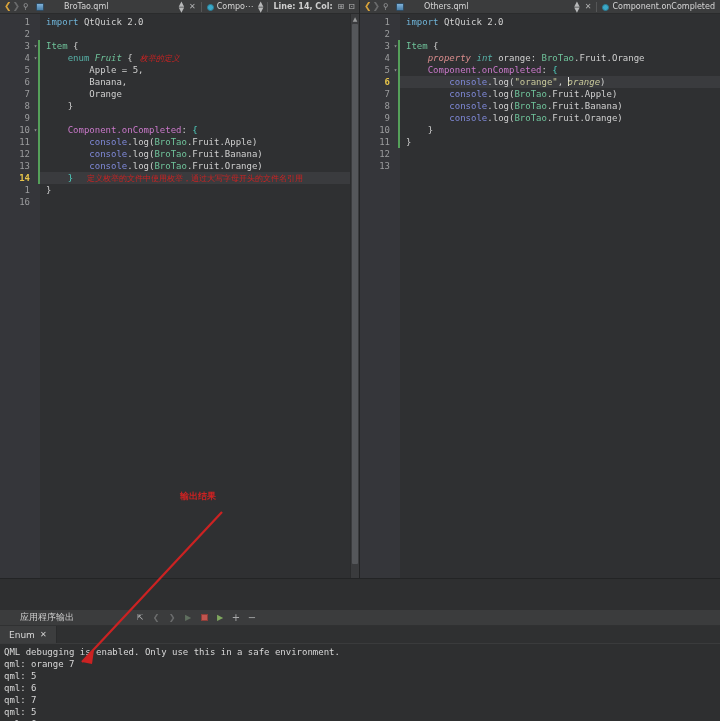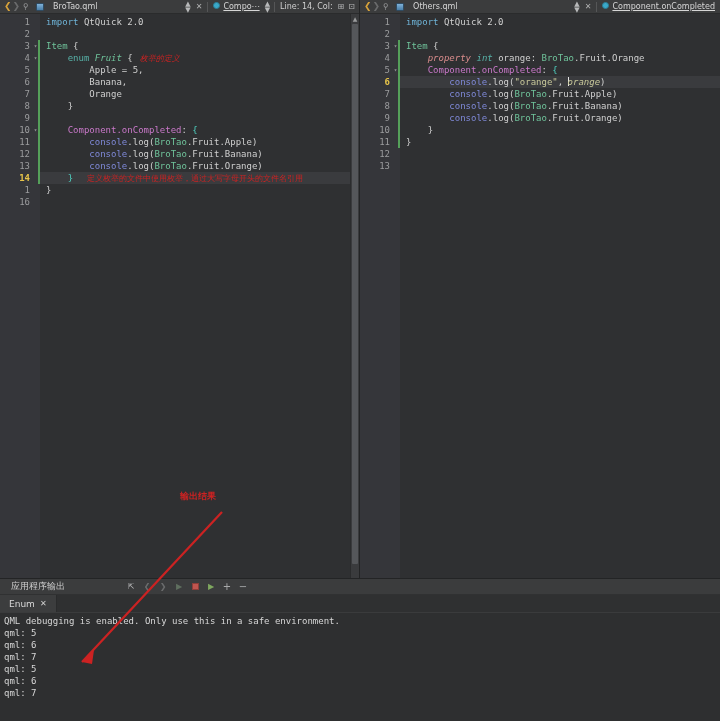--- a/index.html
+++ b/index.html
@@ -56,52 +56,51 @@
   }
   .chev { font-size: 9px; line-height: 1; }
   .chev-back { color: #d8a33a; }
   .chev-fwd  { color: #6a6b6c; }
   .hdr-icon-sm {
     width: 9px; height: 9px;
     display: inline-flex; align-items: center; justify-content: center;
     color: #9a9b9c; font-size: 8px;
   }
   .file-chip {
-    display: flex; align-items: center; gap: 9px;
+    display: flex; align-items: center; gap: 20px;
     padding: 0 4px;
     color: #d6d6d6;
     font-size: 8px;
   }
   .file-glyph {
     width: 8px; height: 8px;
     background: linear-gradient(#7fb2d8, #4a7fa8);
     border: 1px solid #2f4c63;
     border-radius: 1px;
     display: inline-block;
   }
   .hdr-spacer { flex: 1 1 auto; }
   .updown {
     color: #b8b9ba; font-size: 7px; line-height: 6px;
     display: flex; flex-direction: column; align-items: center;
     padding: 0 2px;
   }
   .hdr-close { color: #b0b1b2; font-size: 8px; padding: 0 3px; }
   .hdr-sep { width: 1px; height: 10px; background: #555657; margin: 0 2px; }
   .sym-chip {
-    display: flex; align-items: flex-start; gap: 3px;
+    display: flex; align-items: flex-end; gap: 3px;
     color: #d6d6d6; font-size: 8px; padding: 0 3px;
     overflow: hidden;
-    text-decoration: underline;
   }
   .sym-dot {
     width: 7px; height: 7px; border-radius: 50%;
     background: #3aa8c8; display: inline-block;
     border: 1px solid #2b7f97;
   }
-  .linecol { color: #cfcfcf; font-size: 8px; padding: 0 3px; }
+  .linecol { color: #cfcfcf; font-size: 8px; padding: 0 3px; font-weight: bold; }
   .hdr-btn-ico { color: #b6b7b8; font-size: 8px; padding: 0 2px; }
 
   
   .code-area {
     position: relative;
     flex: 1 1 auto;
     display: flex;
     background: #2f3032;
     overflow: hidden;
   }
@@ -204,23 +203,24 @@
     height: 143px;
     background: #2e2f30;
     display: flex;
     flex-direction: column;
     border-top: 1px solid #232425;
   }
   .output-toolbar {
     height: 16px; min-height: 16px;
     display: flex; align-items: center;
     background: #3b3c3d;
-    padding: 0 11px;
+    padding: 0 20px;
     gap: 4px;
     border-bottom: 1px solid #303132;
+    margin-top: 31px;
   }
   .out-title {
     color: #d0d0d0; font-size: 9px;
     padding-right: 56px;
   }
   .tb-ico {
     width: 12px; height: 12px;
     display: inline-flex; align-items: center; justify-content: center;
     font-size: 8px; color: #a9aaab;
   }
@@ -428,20 +428,21 @@
 
     <div class="output-tabs">
       <div class="out-tab">
         <span>Enum</span>
         <span class="x">✕</span>
       </div>
     </div>
 
     <div class="output-text" id="outtext">
         <div class="out-line">QML debugging is enabled. Only use this in a safe environment.</div>
+        <div class="out-line">qml: orange 7</div>
         <div class="out-line">qml: 5</div>
         <div class="out-line">qml: 6</div>
         <div class="out-line">qml: 7</div>
         <div class="out-line">qml: 5</div>
         <div class="out-line">qml: 6</div>
         <div class="out-line">qml: 7</div>
       </div>
   </div>
 
   <div class="overlay">

